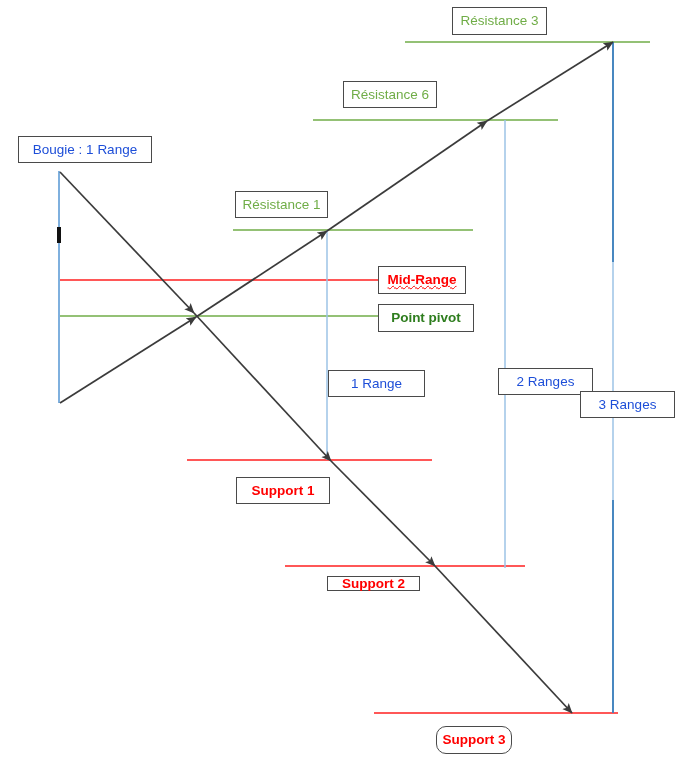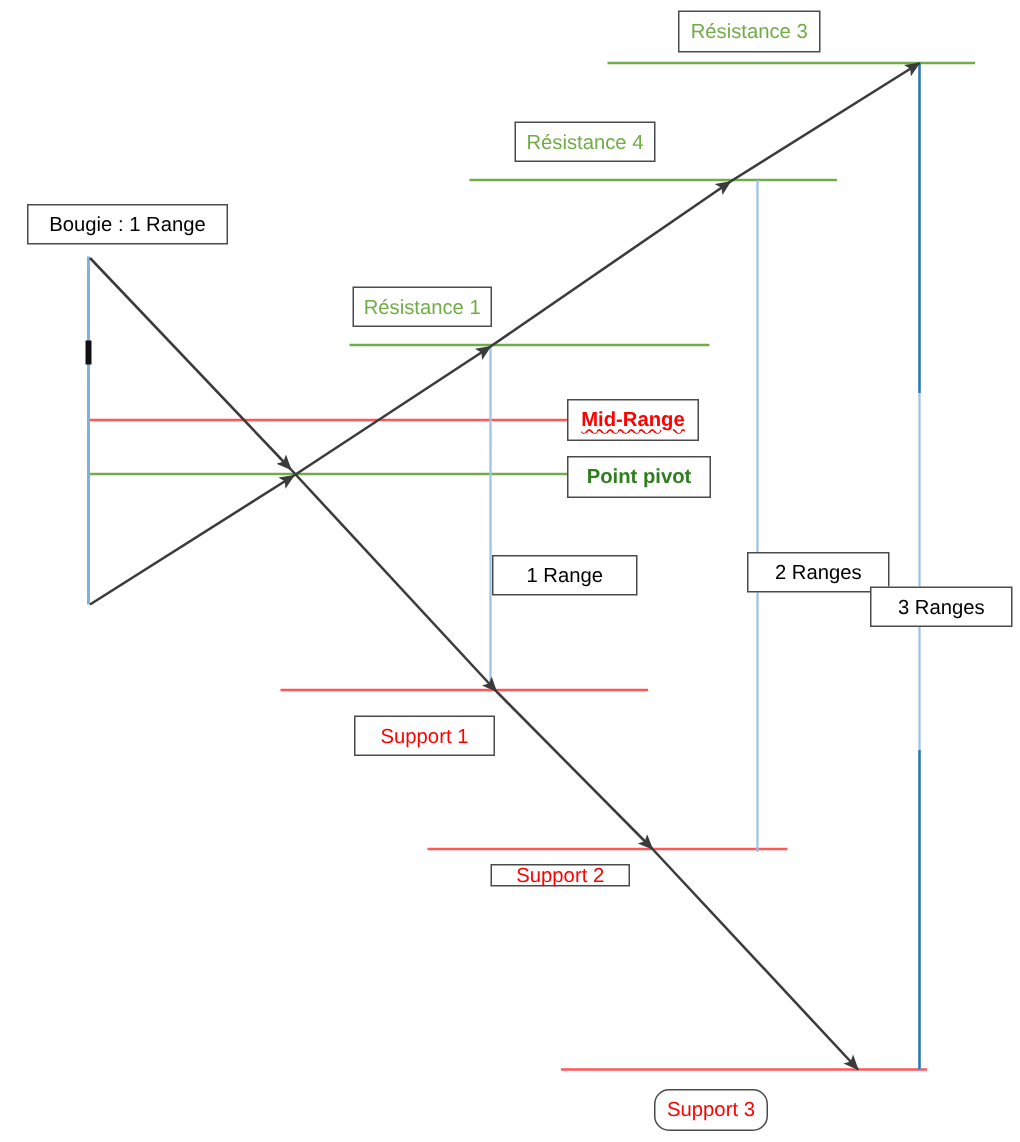--- a/index.html
+++ b/index.html
@@ -32,23 +32,23 @@
     justify-content: center;
     white-space: nowrap;
     line-height: 1;
     z-index: 5;
   }
   .label-box span {
     display: inline-block;
   }
   .lbl-green { color: #70ad47; font-size: 13.5px; }
   .lbl-green-bold { color: #2e7d1e; font-size: 13.5px; font-weight: bold; text-align: right; }
-  .lbl-red { color: #ff0000; font-size: 13.5px; }
+  .lbl-red { color: #ff0000; font-size: 13.5px; font-weight: bold; }
   .lbl-red-bold { color: #ff0000; font-size: 13.5px; font-weight: bold; }
-  .lbl-blue { color: #000000; font-size: 13.5px; }
+  .lbl-blue { color: #1d4ed8; font-size: 13.5px; }
   .squiggle {
     text-decoration: underline;
     text-decoration-style: wavy;
     text-decoration-color: #ff0000;
     text-decoration-thickness: 1px;
   }
 </style>
 </head>
 <body>
 
@@ -93,21 +93,21 @@
 
   <div class="label-box" style="left: 18px; top: 136px; width: 134px; height: 27px;">
     <span class="lbl-blue">Bougie : 1 Range</span>
   </div>
 
   <div class="label-box" style="left: 452px; top: 7px; width: 95px; height: 28px;">
     <span class="lbl-green">Résistance 3</span>
   </div>
 
   <div class="label-box" style="left: 343px; top: 81px; width: 94px; height: 27px;">
-    <span class="lbl-green">Résistance 4</span>
+    <span class="lbl-green">Résistance 6</span>
   </div>
 
   <div class="label-box" style="left: 235px; top: 191px; width: 93px; height: 27px;">
     <span class="lbl-green">Résistance 1</span>
   </div>
 
   <div class="label-box" style="left: 378px; top: 266px; width: 88px; height: 28px;">
     <span class="lbl-red-bold squiggle">Mid-Range</span>
   </div>
 

